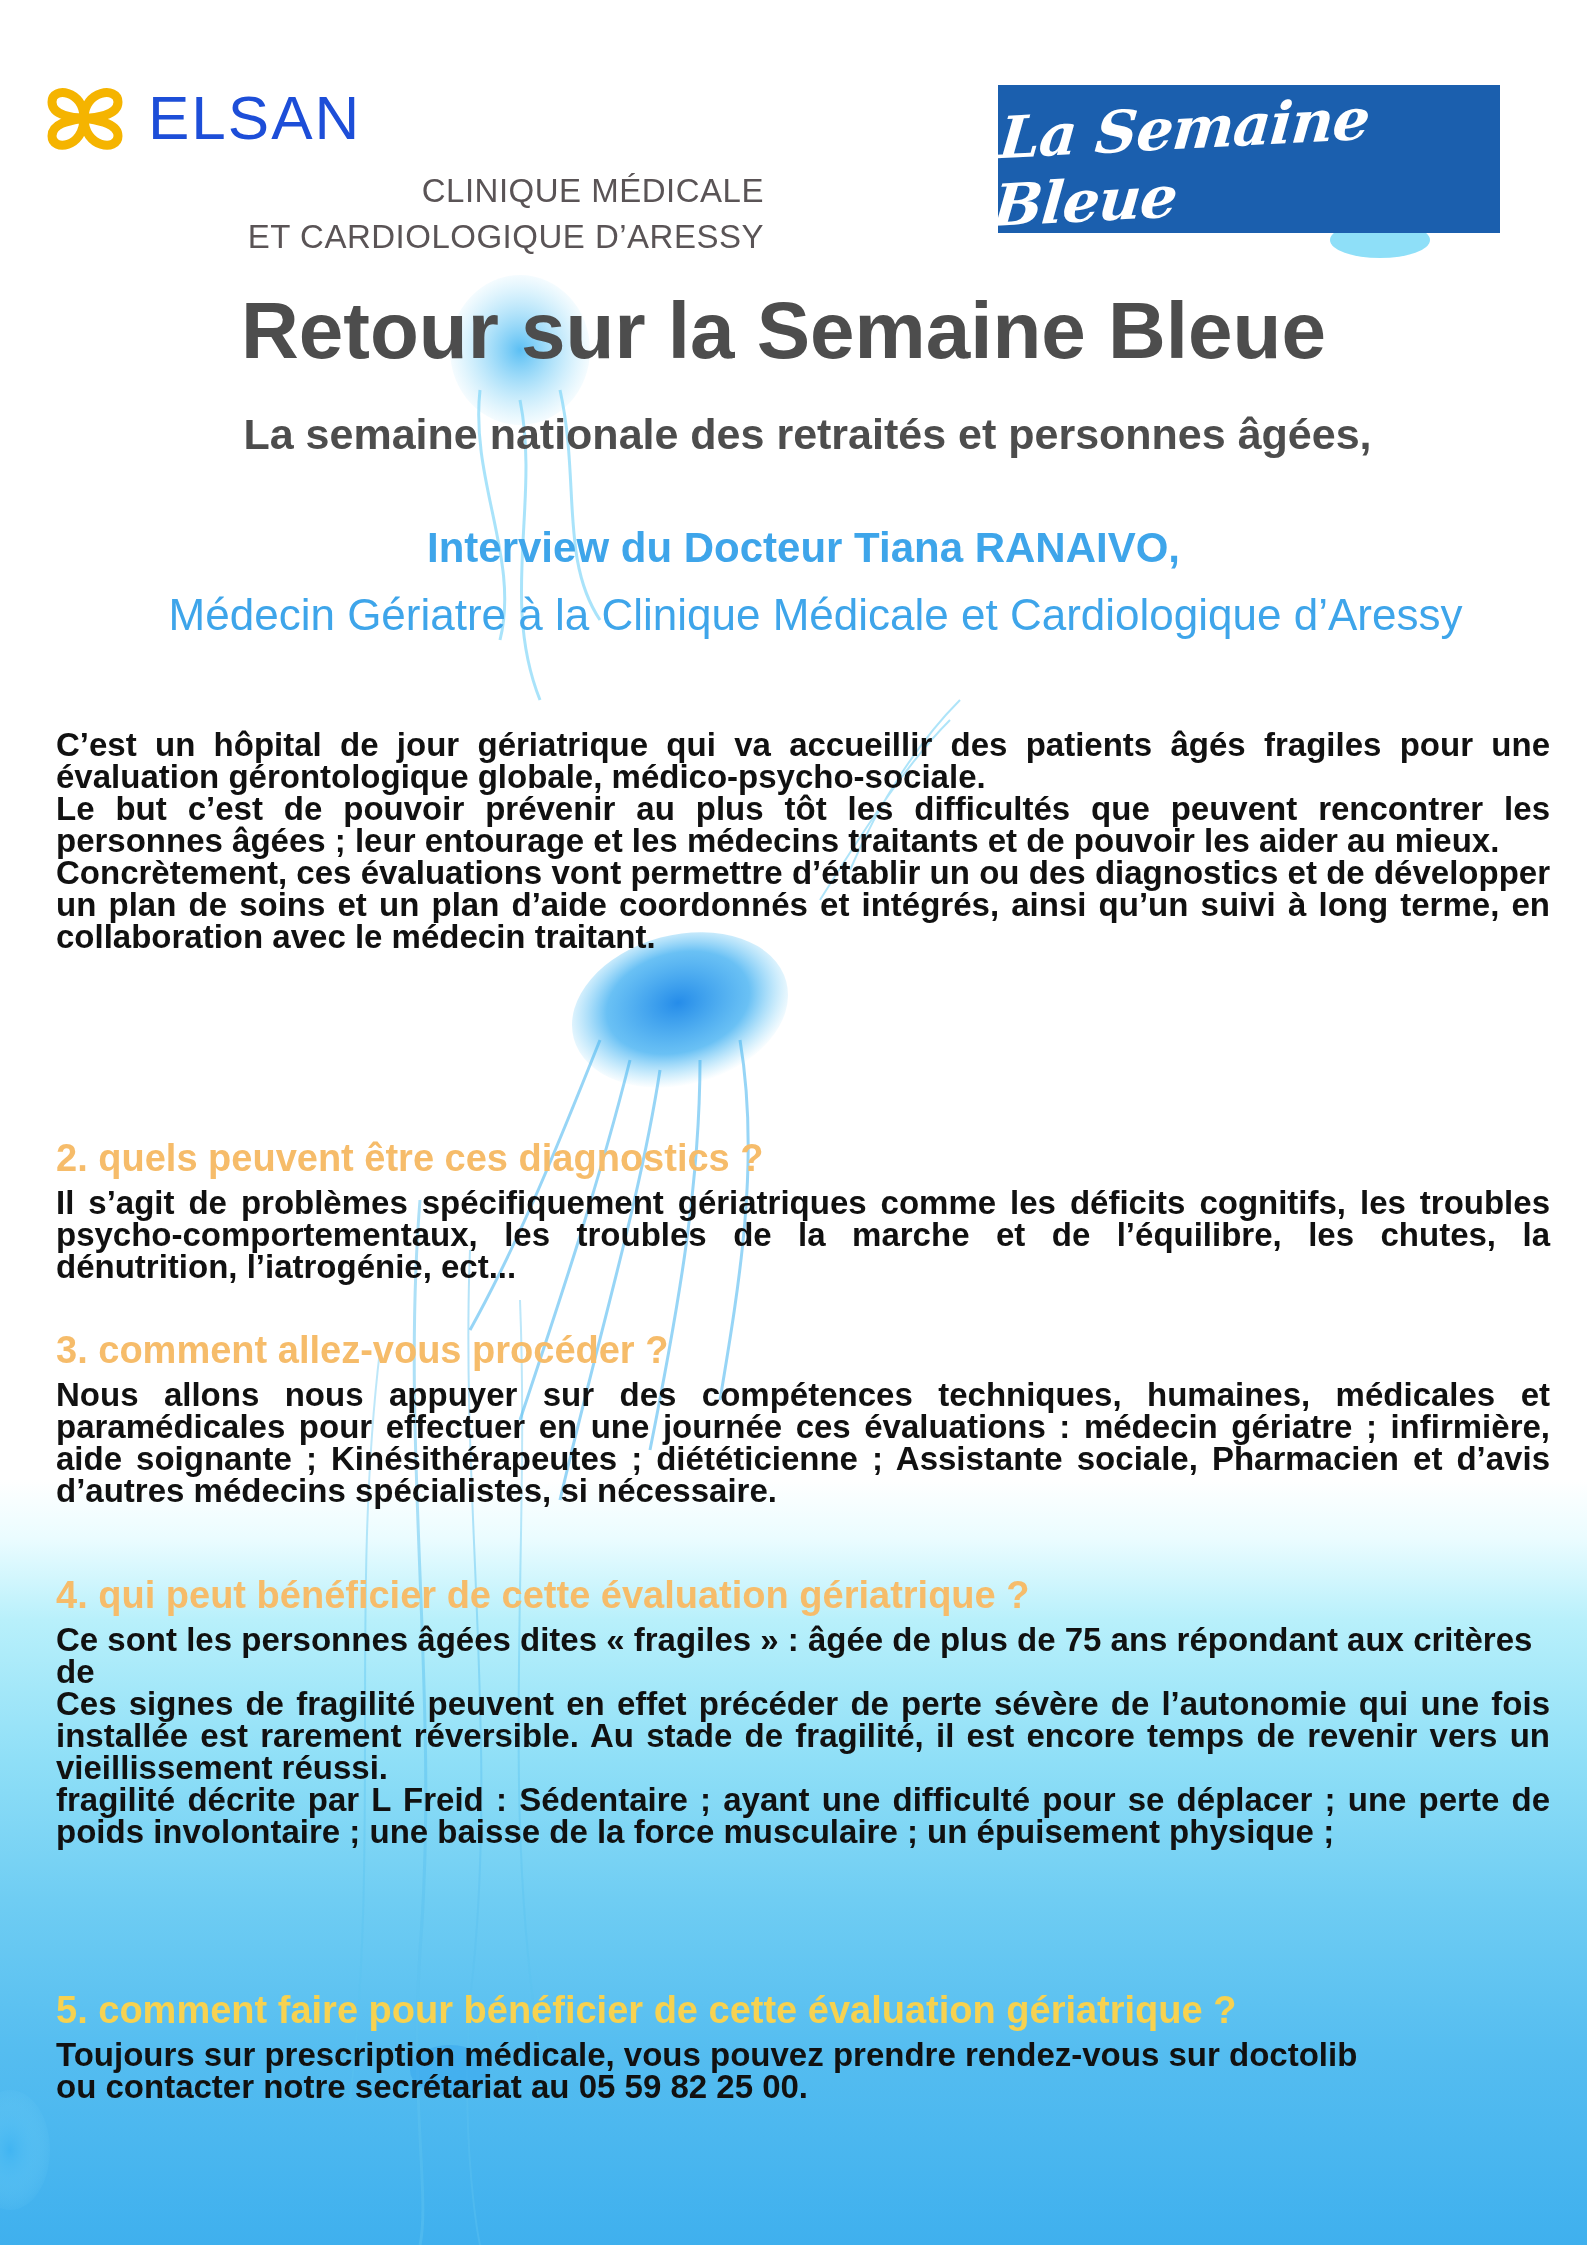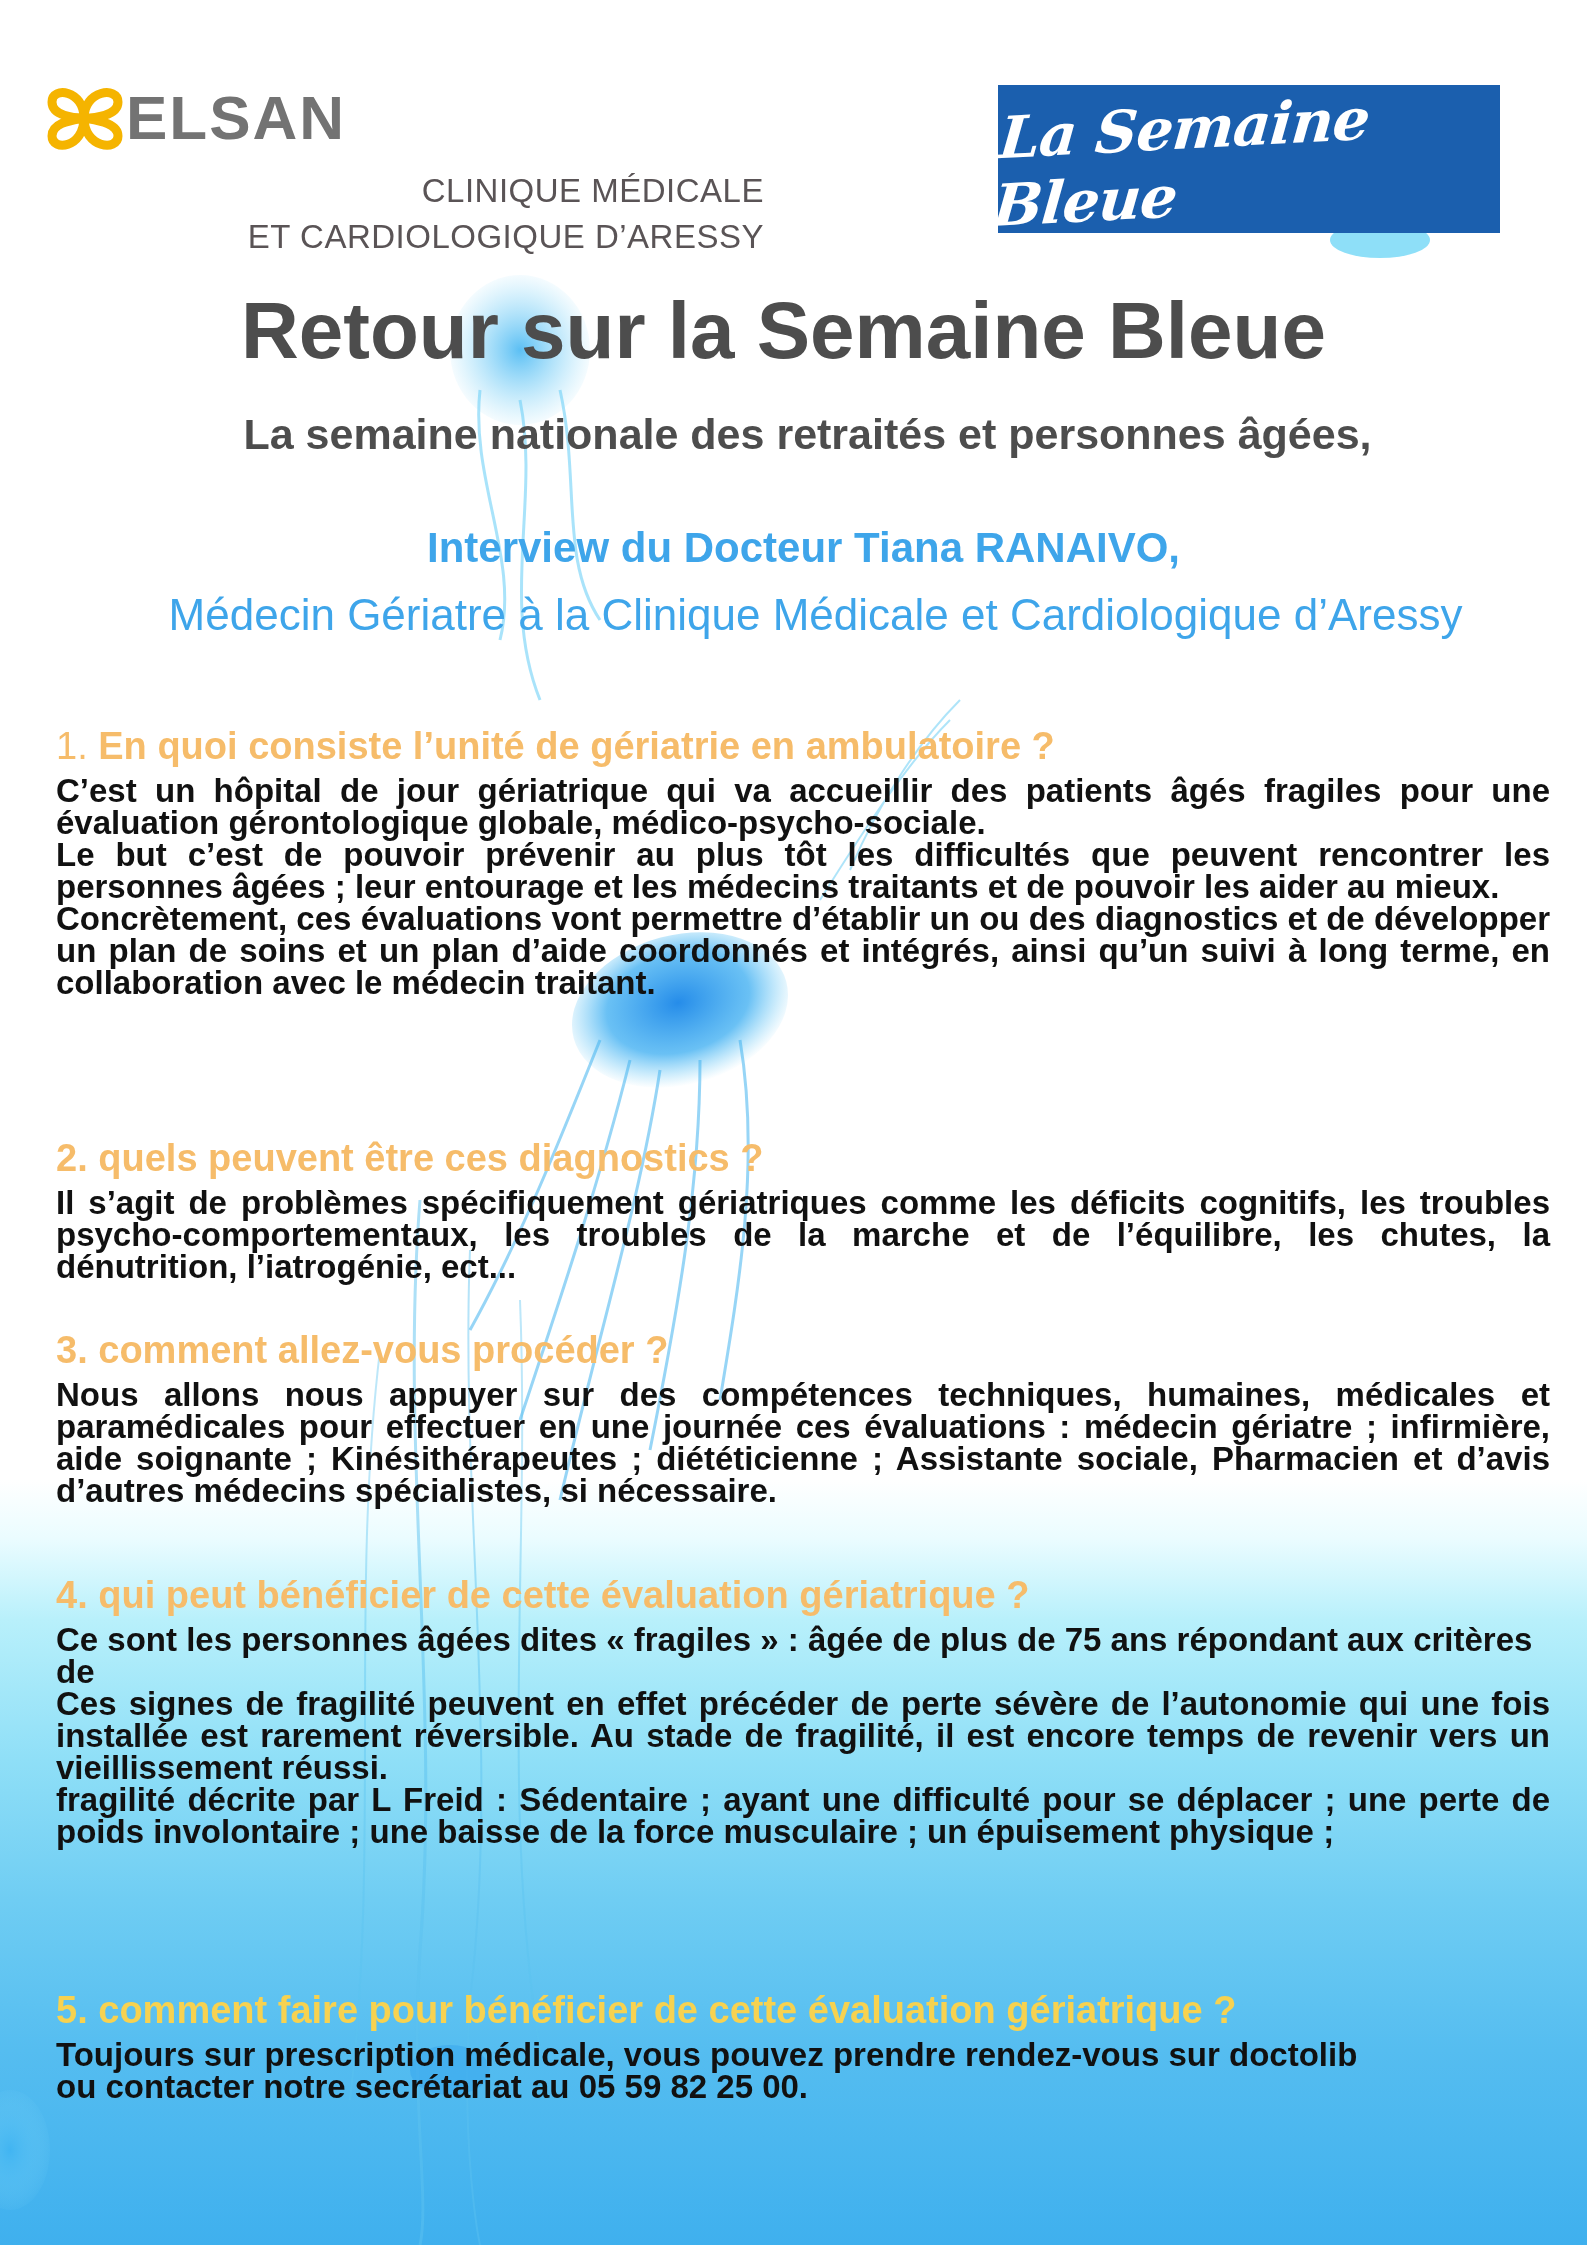--- a/index.html
+++ b/index.html
@@ -14,21 +14,21 @@
         #eafcff 1540px, #b8f0fb 1620px, #8fdff7 1760px,
         #6fcdf3 1900px, #55bdf0 2050px, #3fb0ee 2245px);
     }
     .bg-deco { position: absolute; left: 0; top: 0; width: 1587px; height: 2245px; pointer-events: none; z-index: 0; }
     .layer { position: absolute; z-index: 1; }
 
     
     .elsan-logo { left: 44px; top: 78px; width: 720px; height: 190px; }
     .elsan-row { display: flex; align-items: center; }
     .elsan-mark { width: 82px; height: 82px; }
-    .elsan-name { font-size: 62px; font-weight: 700; color: #737373; letter-spacing: 2px; margin-top: -4px; }
+    .elsan-name { font-size: 62px; font-weight: 400; color: #1d4ed8; letter-spacing: 2px; margin-left: 22px; margin-top: -4px; }
     .elsan-sub { margin-left: 110px; margin-top: 8px; font-size: 33px; color: #5a5456; line-height: 46px; letter-spacing: 0.5px; text-align: right; }
 
     .semaine-logo { left: 998px; top: 85px; width: 502px; height: 148px; background: #1b5fae; display: flex; align-items: center; justify-content: center; }
     .semaine-text { font-family: "DejaVu Serif", serif; font-style: italic; font-weight: bold; color: #ffffff; font-size: 58px; letter-spacing: -1px; transform: skewX(-8deg) rotate(-3deg); }
 
     
     .title { left: 0; top: 285px; width: 1587px; text-align: center; font-size: 80px; font-weight: bold; color: #4d4d4d; margin-left: -10px; }
     .subtitle { left: 0; top: 410px; width: 1587px; text-align: center; font-size: 43px; font-weight: bold; color: #4d4d4d; margin-left: 14px; }
     .interview { left: 0; top: 524px; width: 1587px; text-align: center; font-size: 42px; font-weight: bold; color: #3ea5ea; margin-left: 10px; }
     .doctor-role { left: 0; top: 590px; width: 1587px; text-align: center; font-size: 44px; color: #3ea5ea; margin-left: 22px; }
@@ -102,24 +102,20 @@
 <div class="layer semaine-logo">
   <span class="semaine-text">La Semaine Bleue</span>
 </div>
 
 <h1 class="layer title" style="margin-top:0;margin-bottom:0;">Retour sur la Semaine Bleue</h1>
 <div class="layer subtitle">La semaine nationale des retraités et personnes âgées,</div>
 <div class="layer interview">Interview du Docteur Tiana RANAIVO,</div>
 <div class="layer doctor-role">Médecin Gériatre à la Clinique Médicale et Cardiologique d’Aressy</div>
 
 <div class="layer section s1">
-  <h2 class="q-heading">
-    <span class="num">1.</span>
-    <span>En quoi consiste l’unité de gériatrie en ambulatoire ?</span>
-  </h2>
   <div class="q-body">
     <p>C’est un hôpital de jour gériatrique qui va accueillir des patients âgés fragiles pour une évaluation gérontologique globale, médico-psycho-sociale.</p>
     <p>Le but c’est de pouvoir prévenir au plus tôt les difficultés que peuvent rencontrer les personnes âgées ; leur entourage et  les médecins traitants et de pouvoir les aider au mieux.</p>
     <p>Concrètement, ces évaluations vont permettre d’établir un ou des diagnostics  et de développer un plan de soins et un plan d’aide coordonnés et intégrés, ainsi qu’un suivi à long terme, en collaboration avec le médecin traitant.</p>
   </div>
 </div>
 
 <div class="layer section s2">
   <h2 class="q-heading">
     <span>2.</span>

